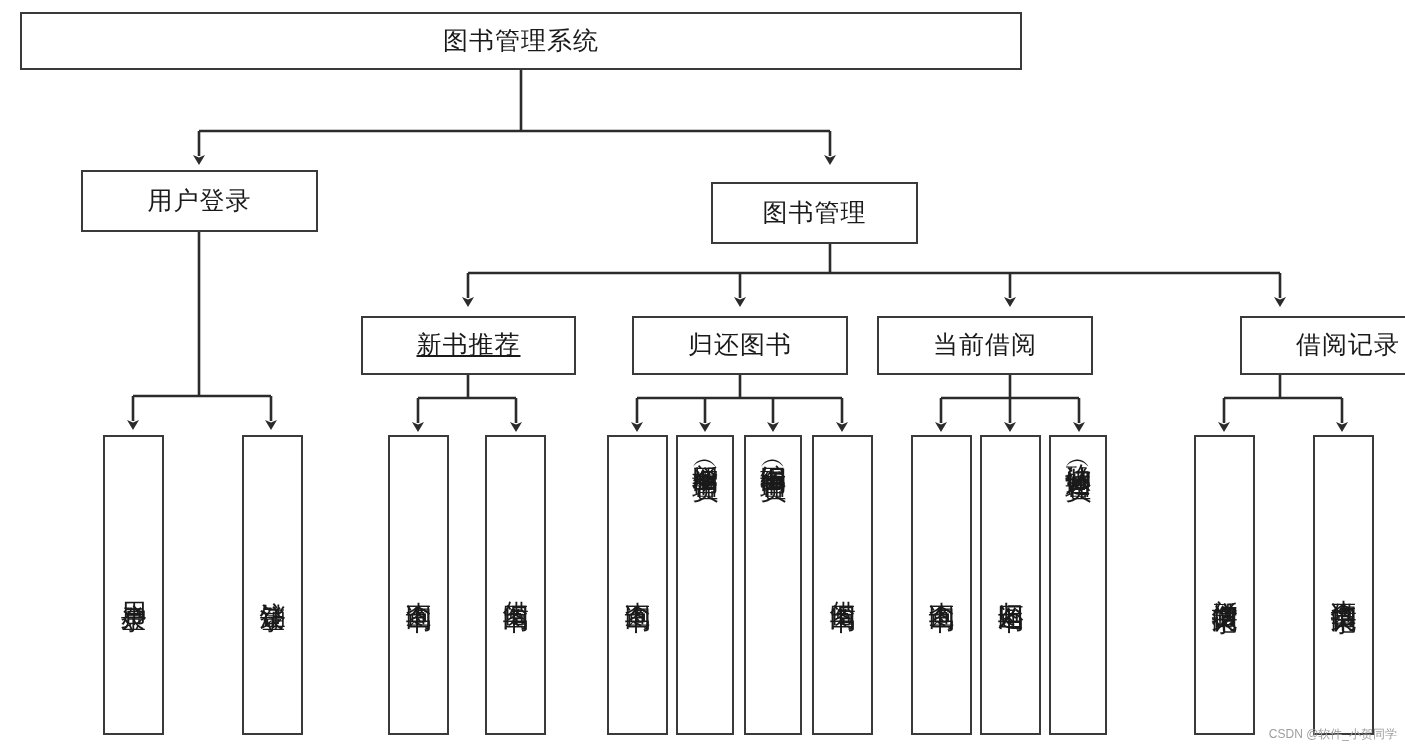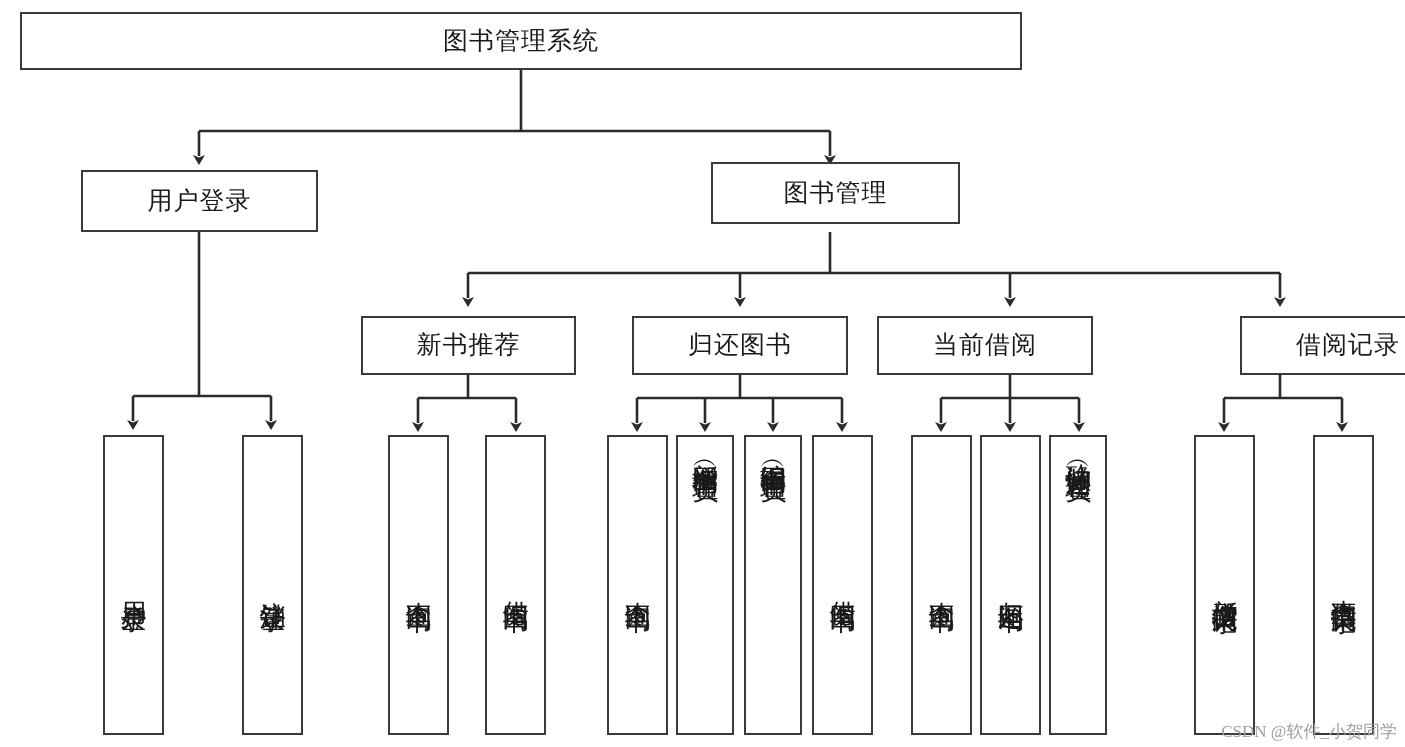--- a/index.html
+++ b/index.html
@@ -47,25 +47,25 @@
     font-size:26px;
     line-height:1.06;
     letter-spacing:2px;
     white-space:nowrap;
   }
   .node.vert.center-v{align-items:center;padding-top:0;}
   .watermark{
     position:absolute;
     right:8px;
     bottom:4px;
-    font-size:17px;
+    font-size:12px;
     color:#9d9d9d;
     z-index:3;
     white-space:nowrap;
-    font-family:Liberation Serif, serif;
+    font-family:Liberation Sans, sans-serif;
   }
 </style>
 </head>
 <body>
 
 <div id="diagram">
 
   <svg id="edges" viewBox="0 0 1405 747" width="1405" height="747" xmlns="http://www.w3.org/2000/svg">
     <defs>
       <marker id="arrow" markerWidth="10" markerHeight="12" refX="1" refY="6" orient="auto" markerUnits="userSpaceOnUse">
@@ -116,25 +116,25 @@
     </g>
   </svg>
 
   <div class="node root horiz" style="left:20px;top:12px;width:1002px;height:58px;">
     <span class="label">图书管理系统</span>
   </div>
 
   <div class="node horiz" style="left:81px;top:170px;width:237px;height:62px;">
     <span class="label">用户登录</span>
   </div>
-  <div class="node horiz" style="left:711px;top:162px;width:249px;height:62px;">
+  <div class="node horiz" style="left:711px;top:182px;width:207px;height:62px;">
     <span class="label">图书管理</span>
   </div>
 
-  <div class="node horiz" style="left:361px;top:316px;width:215px;height:59px;">
+  <div class="node horiz" style="left:361px;top:316px;width:215px;height:59px;text-decoration:underline;">
     <span class="label">新书推荐</span>
   </div>
   <div class="node horiz" style="left:632px;top:316px;width:216px;height:59px;">
     <span class="label">归还图书</span>
   </div>
   <div class="node horiz" style="left:877px;top:316px;width:216px;height:59px;">
     <span class="label">当前借阅</span>
   </div>
   <div class="node horiz" style="left:1240px;top:316px;width:216px;height:59px;">
     <span class="label">借阅记录</span>

